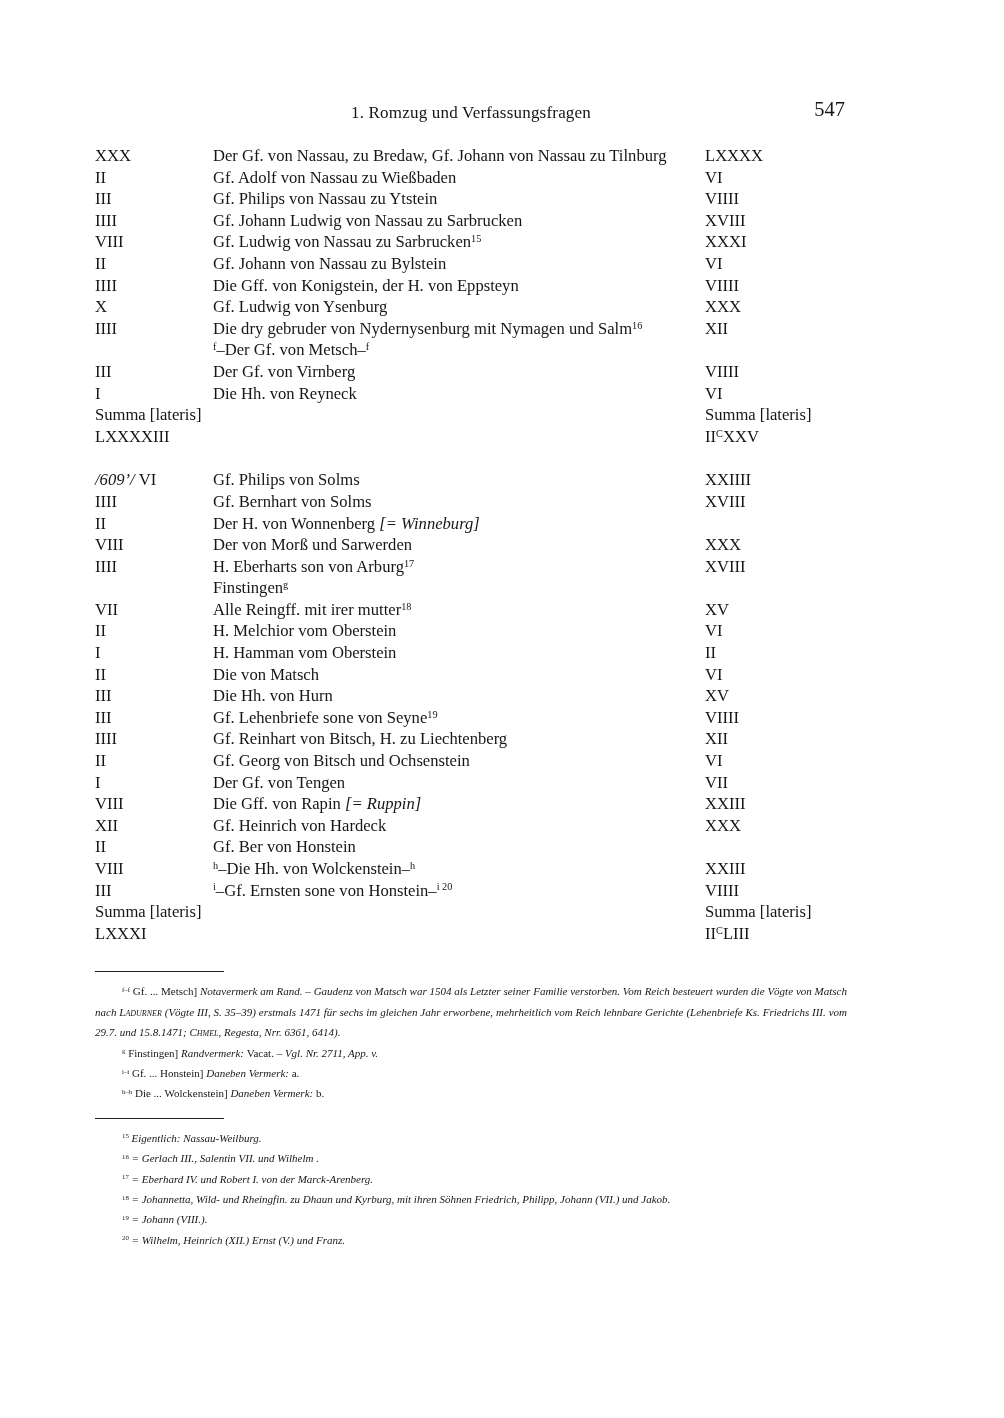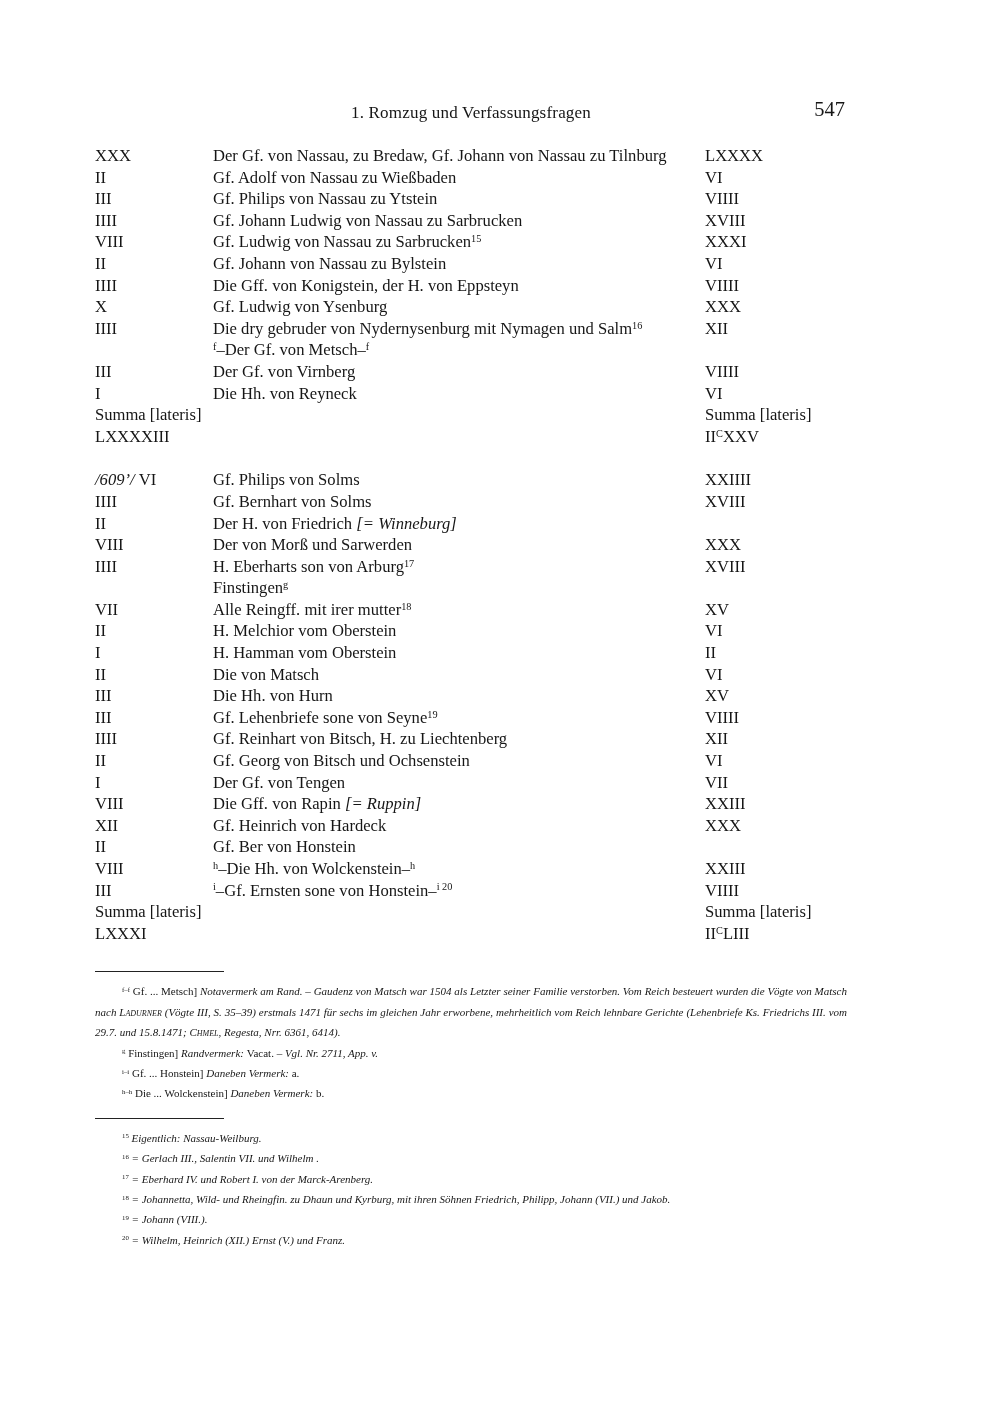--- a/index.html
+++ b/index.html
@@ -121,21 +121,21 @@
         <div class="c-text">Gf. Philips von Solms</div>
         <div class="c-val">XXIIII</div>
       </div>
       <div class="trow">
         <div class="c-num">IIII</div>
         <div class="c-text">Gf. Bernhart von Solms</div>
         <div class="c-val">XVIII</div>
       </div>
       <div class="trow">
         <div class="c-num">II</div>
-        <div class="c-text"><span>Der H. von Friedrich </span><span class="it">[= Winneburg]</span></div>
+        <div class="c-text"><span>Der H. von Wonnenberg </span><span class="it">[= Winneburg]</span></div>
         <div class="c-val"></div>
       </div>
       <div class="trow">
         <div class="c-num">VIII</div>
         <div class="c-text">Der von Morß und Sarwerden</div>
         <div class="c-val">XXX</div>
       </div>
       <div class="trow">
         <div class="c-num">IIII</div>
         <div class="c-text"><span>H. Eberharts son von Arburg</span><sup>17</sup></div>

